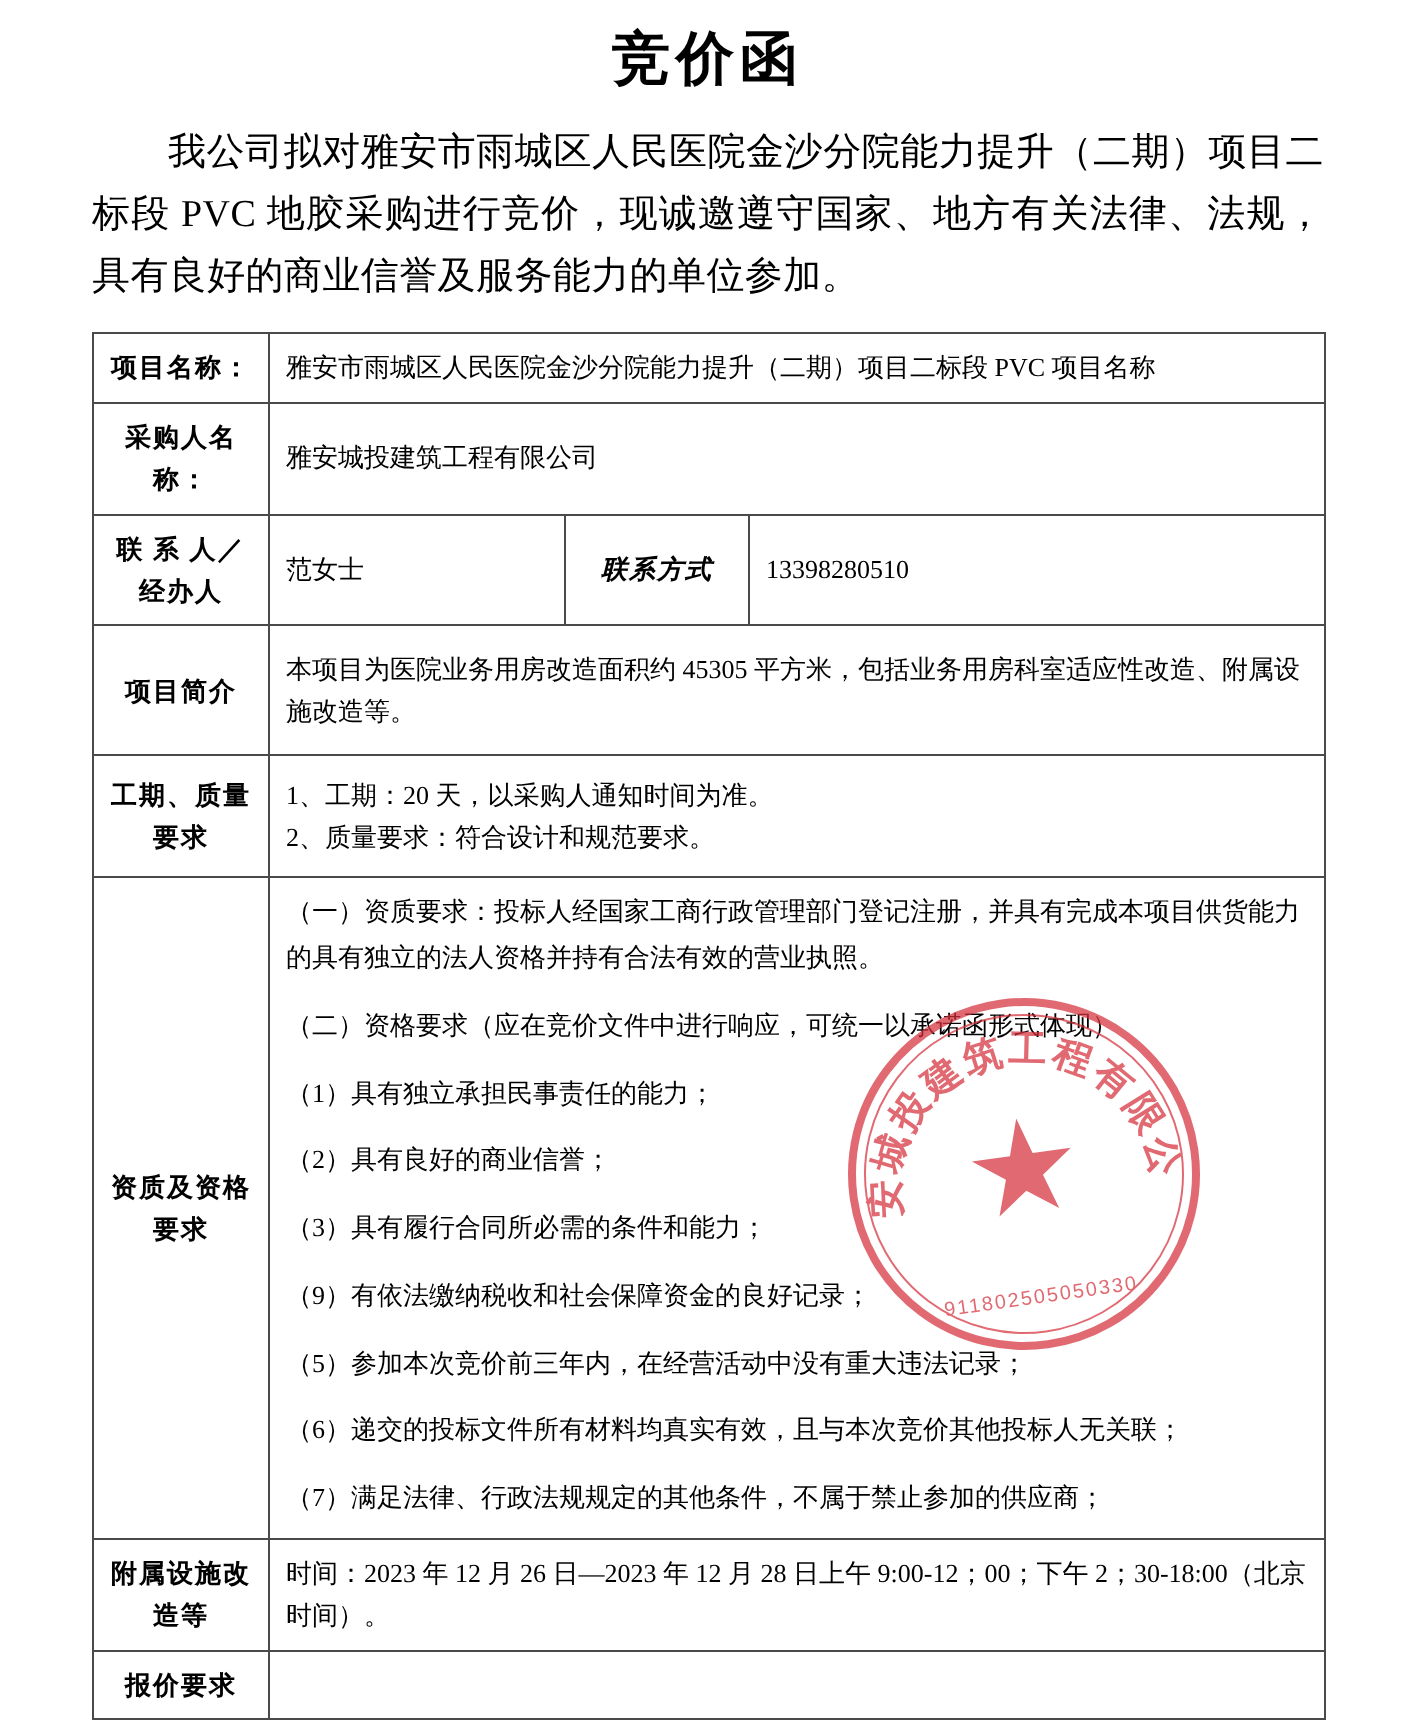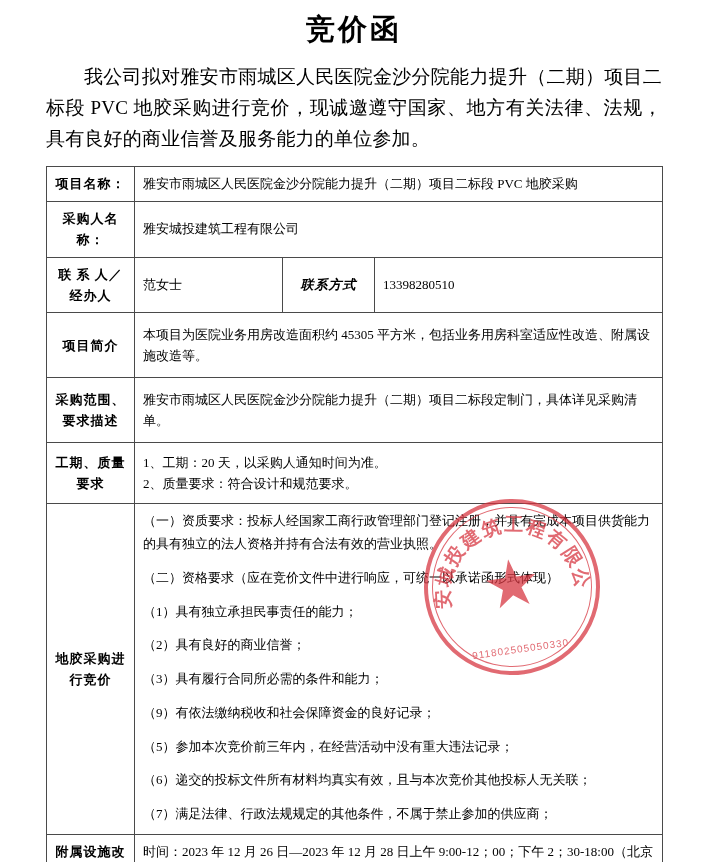--- a/index.html
+++ b/index.html
@@ -150,49 +150,45 @@
   <table class="main">
     <colgroup>
       <col style="width:88px">
       <col style="width:148px">
       <col style="width:92px">
       <col style="width:288px">
     </colgroup>
     <tbody>
       <tr>
         <td class="label">项目名称：</td>
-        <td class="val" colspan="3">雅安市雨城区人民医院金沙分院能力提升（二期）项目二标段 PVC 地胶采购</td>
+        <td class="val" colspan="3">雅安市雨城区人民医院金沙分院能力提升（二期）项目二标段 PVC 项目名称</td>
       </tr>
       <tr>
         <td class="label">采购人名称：</td>
         <td class="val" colspan="3">雅安城投建筑工程有限公司</td>
       </tr>
       <tr>
         <td class="label multiline-label">联 系 人／经办人</td>
         <td class="val">范女士</td>
         <td class="mid-label">联系方式</td>
         <td class="val">13398280510</td>
       </tr>
       <tr>
         <td class="label">项目简介</td>
         <td class="val" colspan="3" style="height:52px">本项目为医院业务用房改造面积约 45305 平方米，包括业务用房科室适应性改造、附属设施改造等。</td>
-      </tr>
-      <tr>
-        <td class="label">采购范围、要求描述</td>
-        <td class="val" colspan="3" style="height:52px">雅安市雨城区人民医院金沙分院能力提升（二期）项目二标段定制门，具体详见采购清单。</td>
       </tr>
       <tr>
         <td class="label">工期、质量要求</td>
         <td class="val" colspan="3" style="height:48px">
           <div>1、工期：20 天，以采购人通知时间为准。</div>
           <div>2、质量要求：符合设计和规范要求。</div>
         </td>
       </tr>
       <tr>
-        <td class="label">地胶采购进行竞价</td>
+        <td class="label">资质及资格要求</td>
         <td class="val qual-cell" colspan="3">
           <p>（一）资质要求：投标人经国家工商行政管理部门登记注册，并具有完成本项目供货能力的具有独立的法人资格并持有合法有效的营业执照。</p>
           <p>（二）资格要求（应在竞价文件中进行响应，可统一以承诺函形式体现）</p>
           <p>（1）具有独立承担民事责任的能力；</p>
           <p>（2）具有良好的商业信誉；</p>
           <p>（3）具有履行合同所必需的条件和能力；</p>
           <p>（9）有依法缴纳税收和社会保障资金的良好记录；</p>
           <p>（5）参加本次竞价前三年内，在经营活动中没有重大违法记录；</p>
           <p>（6）递交的投标文件所有材料均真实有效，且与本次竞价其他投标人无关联；</p>
           <p>（7）满足法律、行政法规规定的其他条件，不属于禁止参加的供应商；</p>

